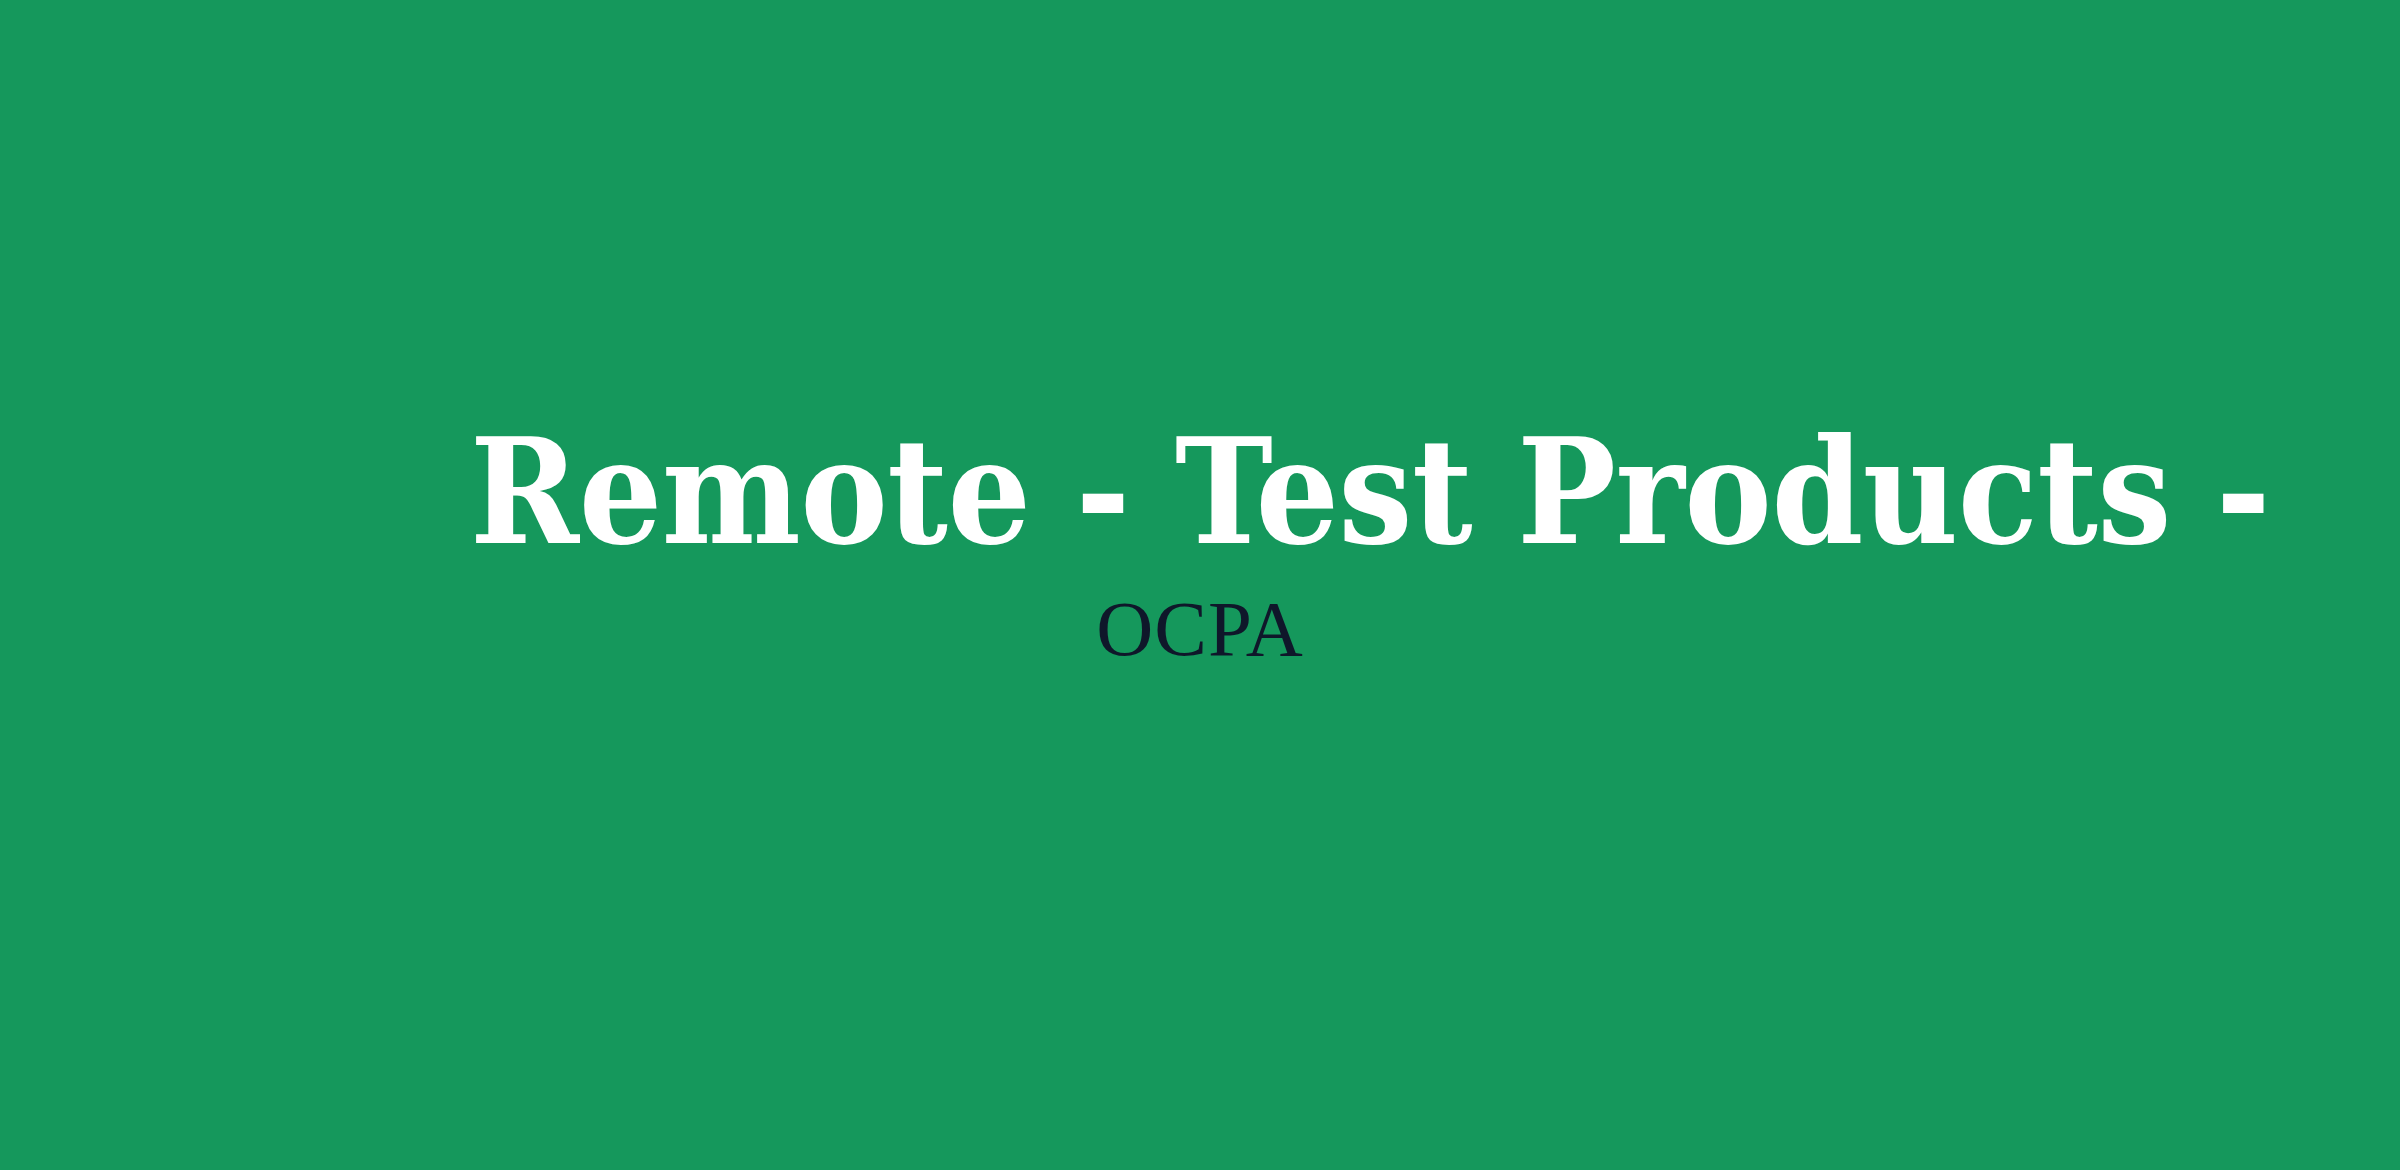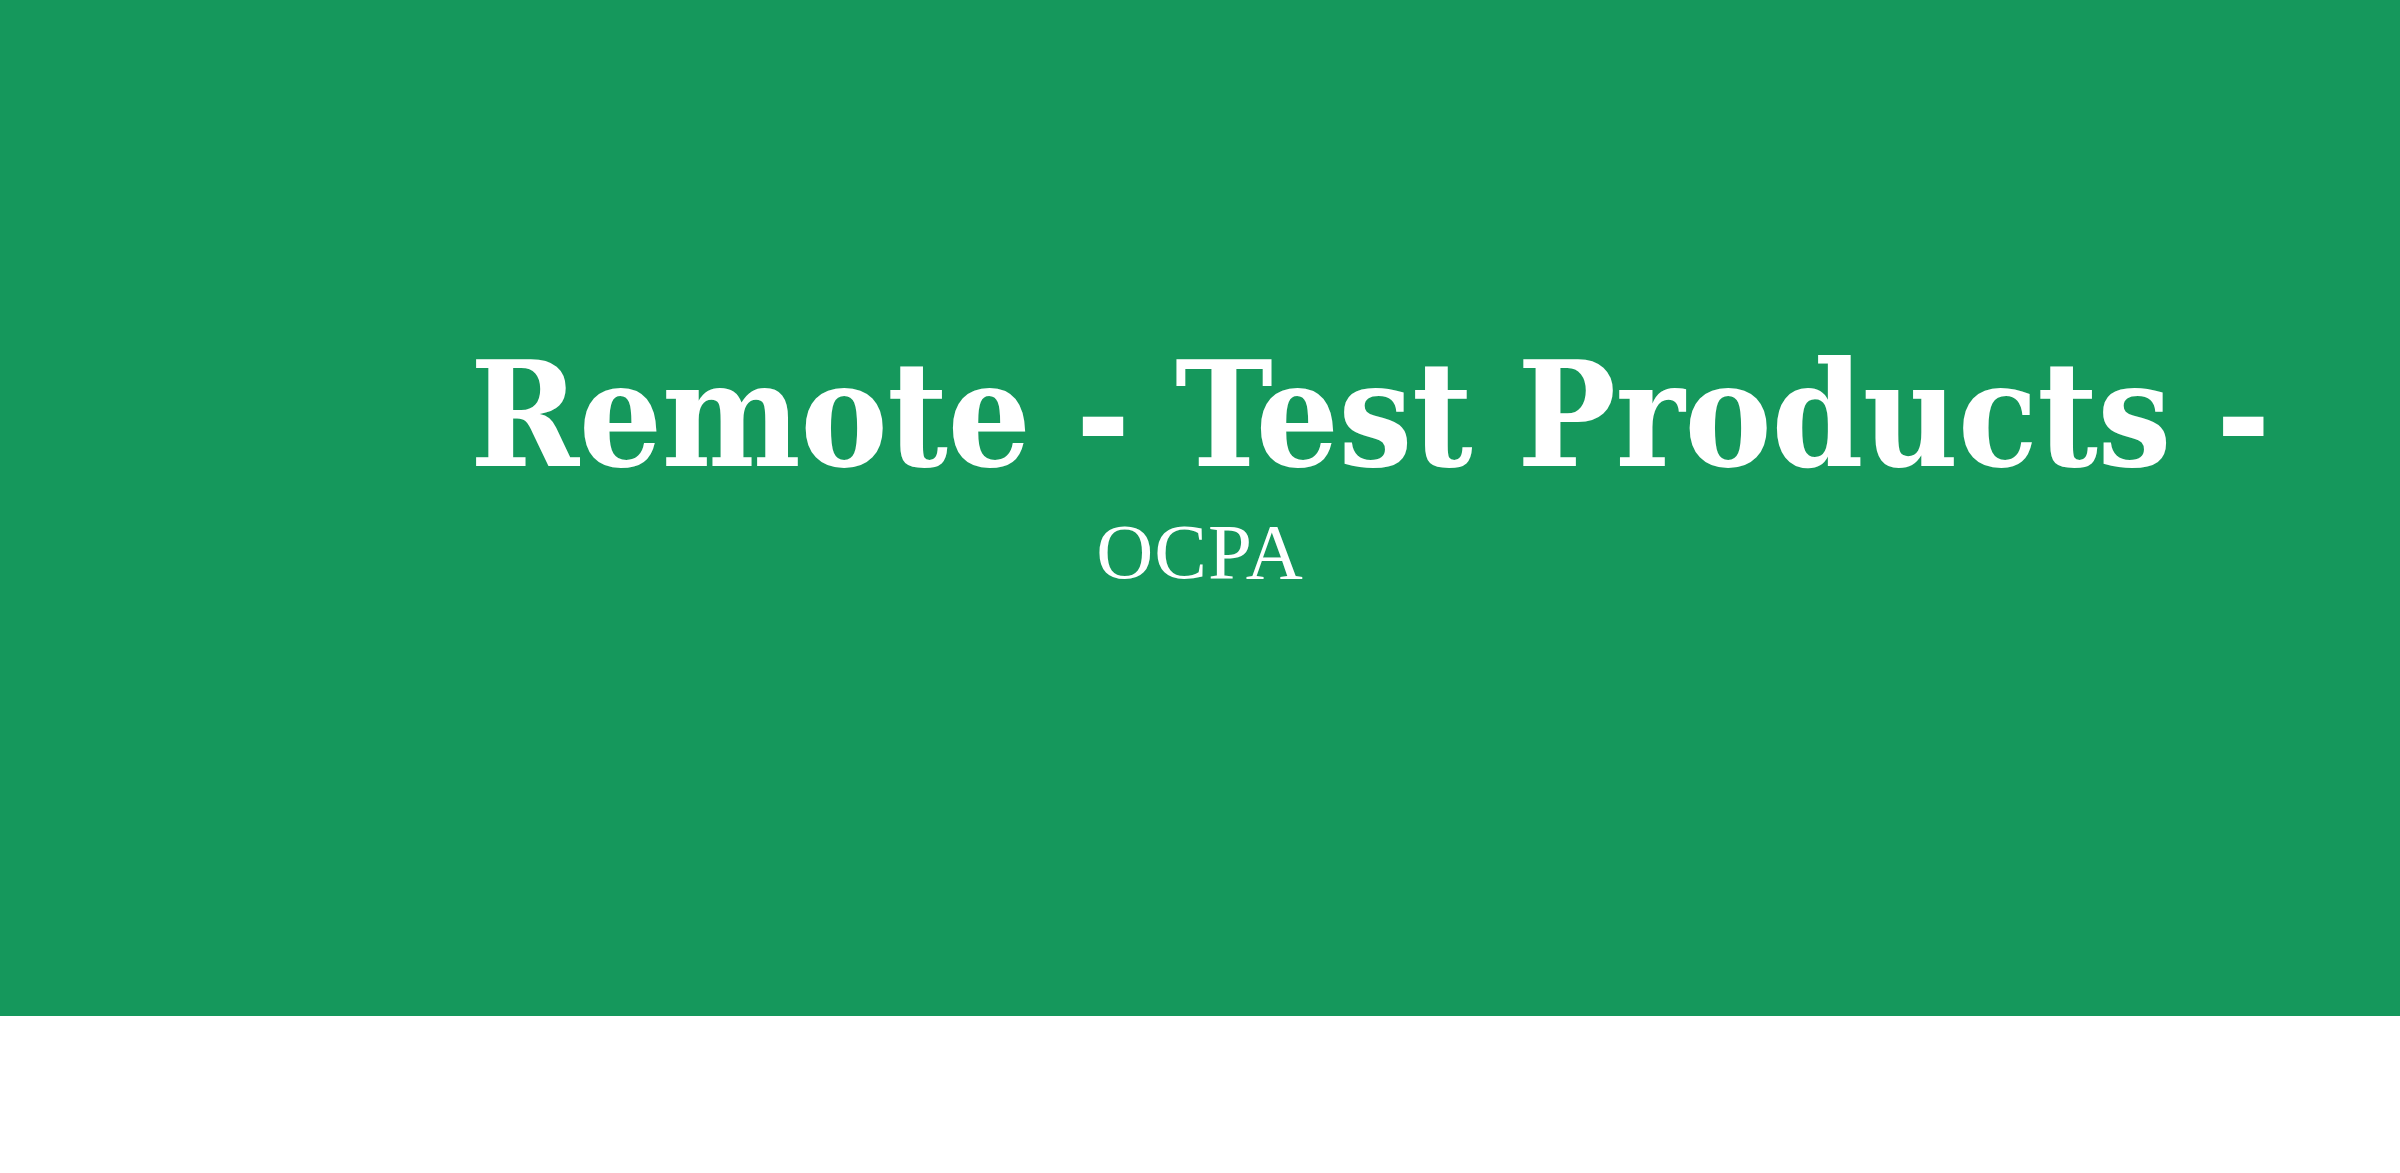--- a/index.html
+++ b/index.html
@@ -13,21 +13,21 @@
     height: 1173px;
     overflow: hidden;
     font-family: "Liberation Serif", "DejaVu Serif", serif;
   }
 
   
   .hero-banner {
     position: relative;
     box-sizing: border-box;
     width: 2400px;
-    height: 1016px;
+    height: 1170px;
     background-color: #15985C;
     display: flex;
     flex-direction: column;
     align-items: center;
     justify-content: center;
     text-align: center;
     overflow: hidden;
   }
 
   
@@ -58,21 +58,21 @@
     display: block;
     white-space: nowrap;
   }
 
   
   .hero-subtitle {
     display: block;
     margin: 0;
     padding: 0;
     margin-top: 46px;
-    color: #ffffff;
+    color: #0f172a;
     font-family: "Liberation Serif", "DejaVu Serif", serif;
     font-weight: 400;
     font-size: 79px;
     line-height: 79px;
     letter-spacing: 1px;
     -webkit-font-smoothing: antialiased;
   }
 </style>
 </head>
 <body>

